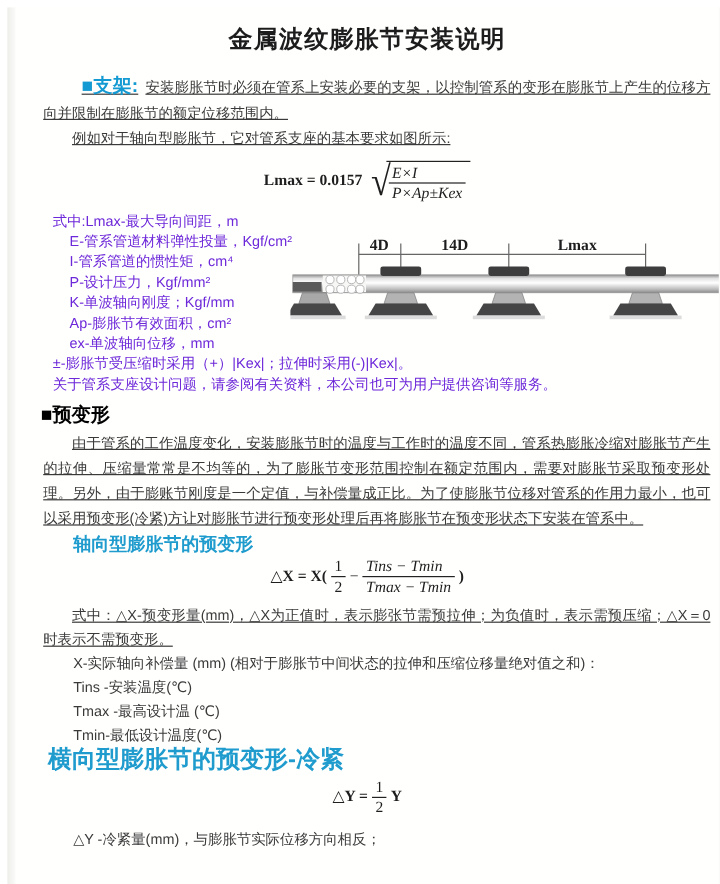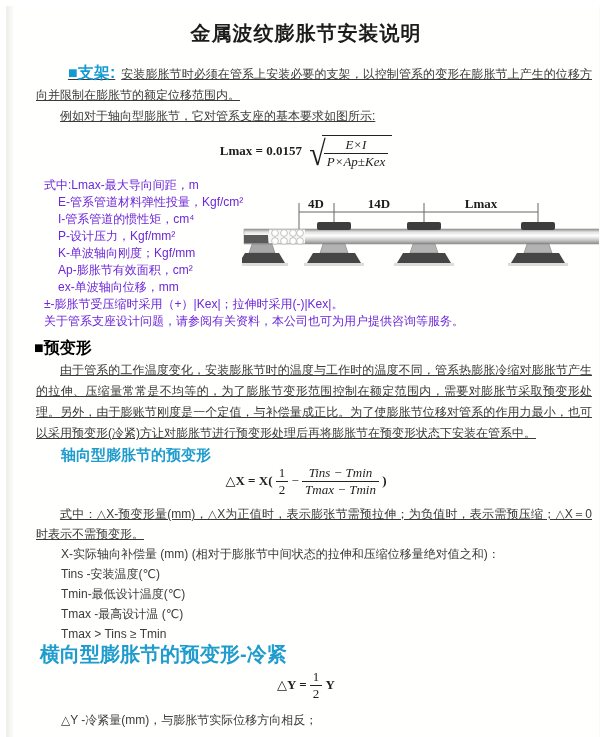--- a/index.html
+++ b/index.html
@@ -41,21 +41,21 @@
 
   
   .formula{
     text-align:center;font-family:"Liberation Serif","DejaVu Serif",serif;
     font-size:13px;color:#1e1e1e;
   }
   .formula.f1{margin-top:8px;margin-bottom:4px;min-height:38px;}
   .formula.f2{margin-top:2px;min-height:34px;}
   .formula.f3{margin-top:6px;min-height:32px;}
   .formula .bold{font-weight:bold;}
-  .frac{display:inline-block;vertical-align:middle;text-align:center;line-height:1.1;}
+  .frac{display:inline-block;vertical-align:middle;text-align:left;line-height:1.1;}
   .frac .num{display:block;padding:0 3px 1px 3px;}
   .frac .den{display:block;border-top:1px solid #222;padding:1px 3px 0 3px;}
   .it{font-style:italic;}
   .sqrt{display:inline-flex;align-items:center;vertical-align:middle;margin-left:4px;}
   .sqrt .rad{font-size:30px;font-weight:400;line-height:1;transform:scaleY(1.15) translateY(1px);}
   .sqrt .radicand{border-top:1.5px solid #222;margin-left:-4px;padding:2px 4px 0 2px;}
 
   
   .diagram{position:absolute;left:236px;top:190px;width:362px;height:102px;z-index:2;}
   .diagram svg{display:block;}
@@ -179,23 +179,22 @@
     <span class="frac it">
       <span class="num">Tins − Tmin</span>
       <span class="den">Tmax − Tmin</span>
     </span>
     <span class="bold">)</span>
   </div>
   <div class="para indent2" style="margin-top:4px;line-height:20px;">式中：△X-预变形量(mm)，△X为正值时，表示膨张节需预拉伸；为负值时，表示需预压缩；△X＝0时表示不需预变形。</div>
 
   <div class="t-line">X-实际轴向补偿量 (mm) (相对于膨胀节中间状态的拉伸和压缩位移量绝对值之和)：</div>
   <div class="t-line">Tins -安装温度(℃)</div>
+  <div class="t-line">Tmax -最高设计温 (℃)</div>
   <div class="t-line">Tmin-最低设计温度(℃)</div>
-  <div class="t-line">Tmax -最高设计温 (℃)</div>
-  <div class="t-line">Tmax &gt; Tins ≥ Tmin</div>
 
   <div class="sub-head2">横向型膨胀节的预变形-冷紧</div>
   <div class="formula f3">
     <span class="bold">△Y =</span>
     <span class="frac">
       <span class="num">1</span>
       <span class="den">2</span>
     </span>
     <span class="bold">Y</span>
   </div>

